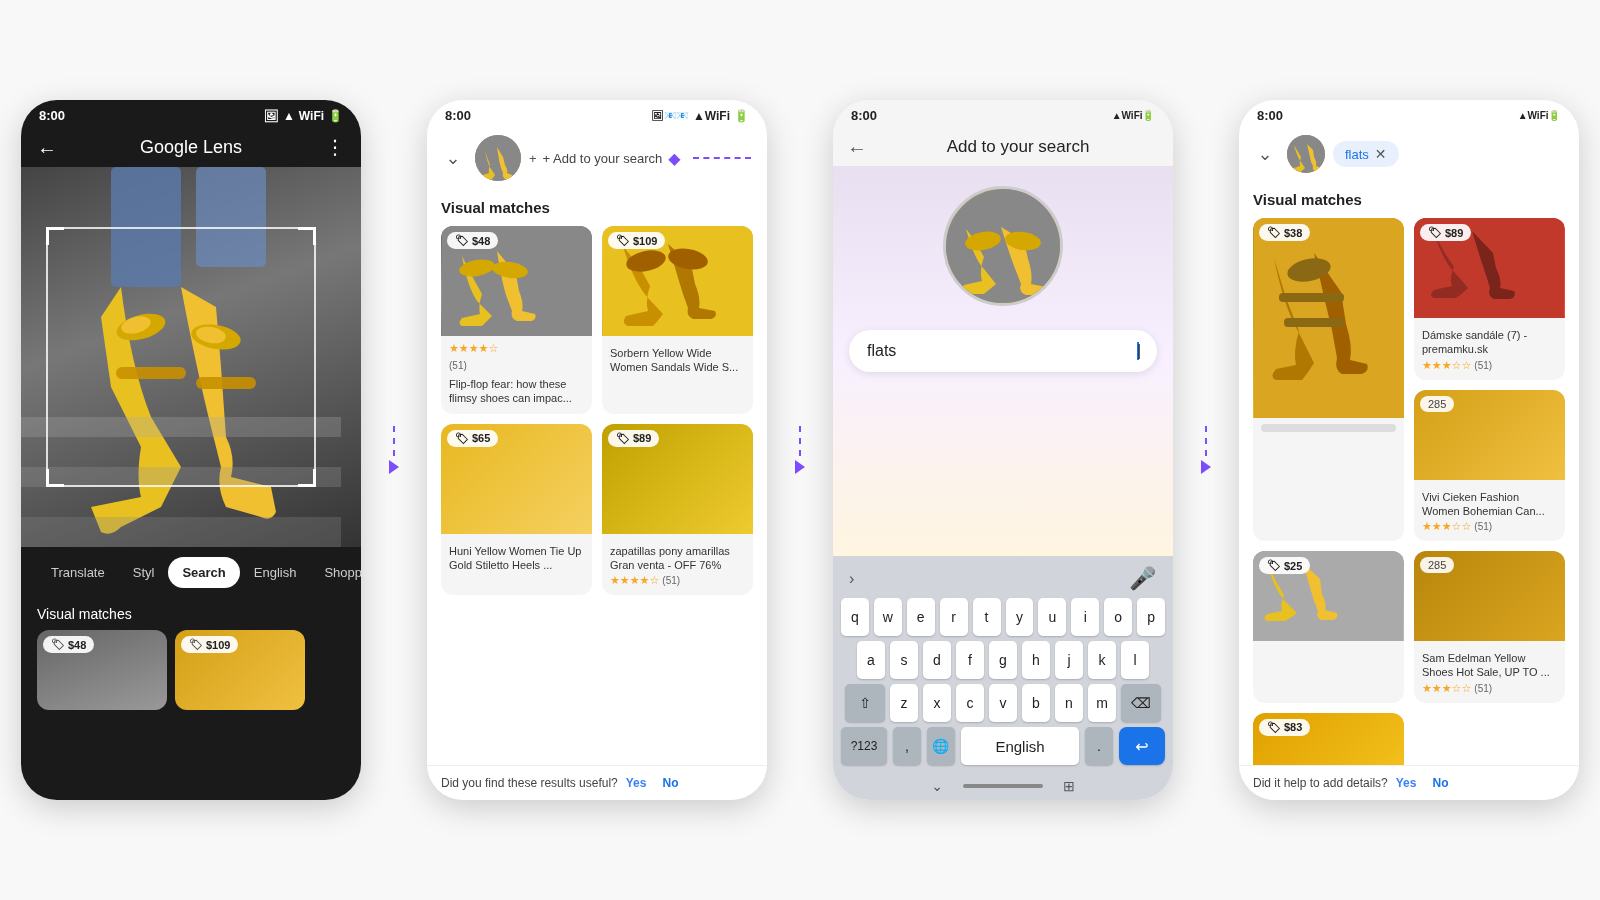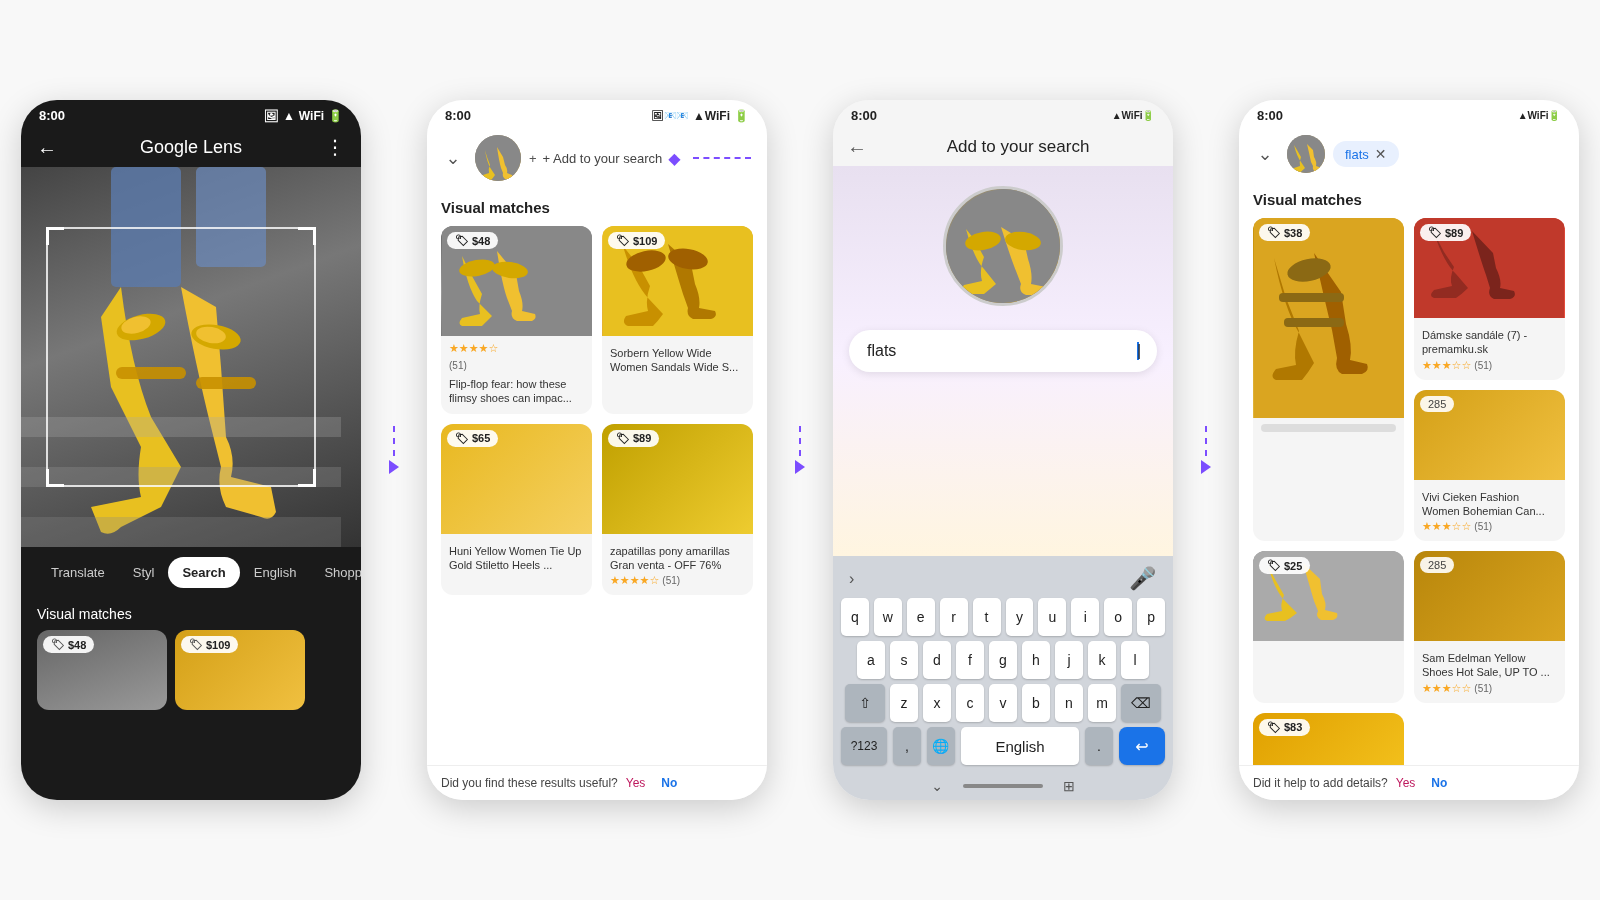--- a/index.html
+++ b/index.html
@@ -200,21 +200,21 @@
     .feedback-bar {
       padding: 10px 14px;
       background: #fff;
       border-top: 1px solid #eee;
       display: flex;
       align-items: center;
       gap: 8px;
       font-size: 12px;
       color: #444;
     }
-    .yes-link { color: #be185d; font-weight: 400; cursor: pointer; }
+    .yes-link { color: #3b82f6; font-weight: 700; cursor: pointer; }
     .no-link { color: #1a73e8; font-weight: 600; cursor: pointer; }
 
     
     .screen3-header {
       display: flex;
       align-items: center;
       padding: 8px 14px;
       background: #f5f5f5;
       gap: 10px;
     }

